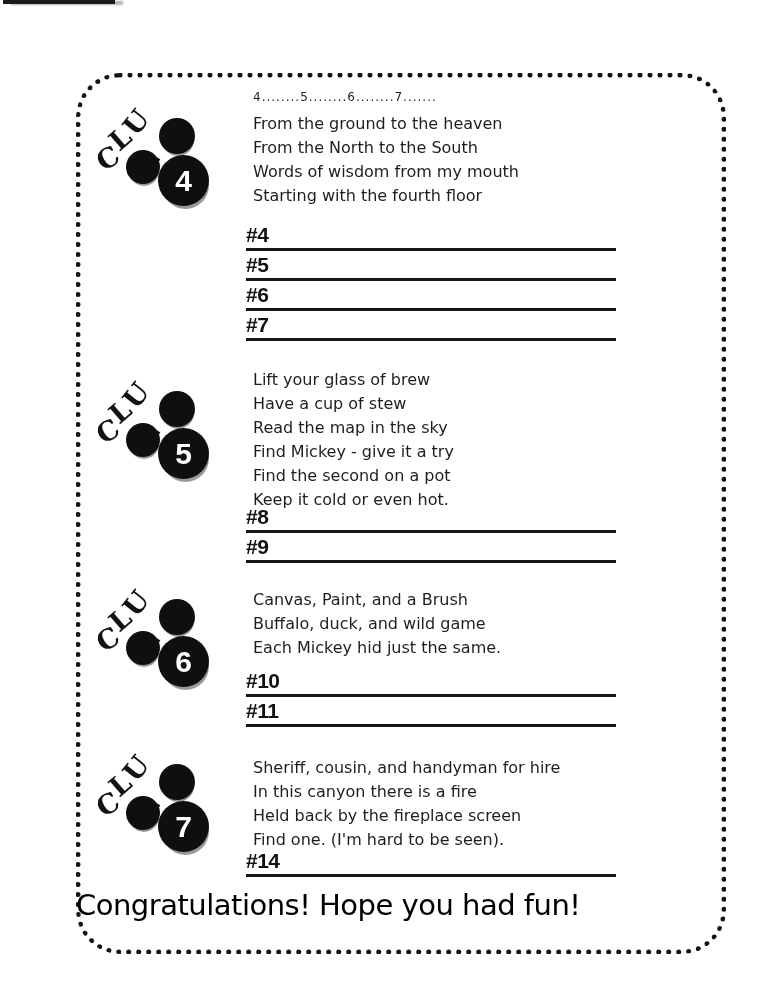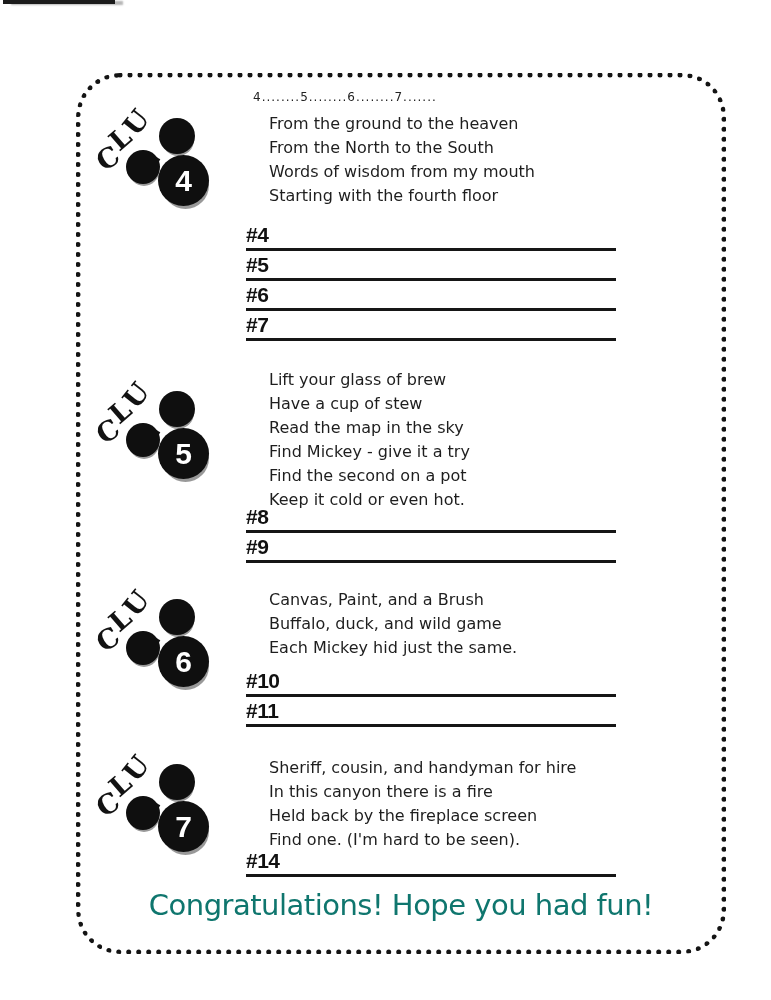--- a/index.html
+++ b/index.html
@@ -76,21 +76,21 @@
   
   .header-line {
     position: absolute;
     left: 253px; top: 90px;
     font-size: 12px;
     letter-spacing: 1px;
     color: #222;
   }
   .poem {
     position: absolute;
-    left: 269px;
+    left: 253px;
     font-size: 16px;
     line-height: 24px;
     color: #1e1e1e;
     white-space: nowrap;
   }
   .answers {
     position: absolute;
     left: 246px;
     width: 370px;
   }
@@ -107,24 +107,24 @@
     font-size: 21px;
     letter-spacing: -0.5px;
     line-height: 1;
     padding-bottom: 3px;
     color: #111;
   }
   .congrats {
     position: absolute;
     left: 76px; top: 888px;
     width: 650px;
-    text-align: center;
+    text-align: left;
     font-size: 29px;
     letter-spacing: -0.5px;
-    color: #0f766e;
+    color: #000000;
     white-space: nowrap;
   }
 </style>
 </head>
 <body>
 
 <div class="page">
 
   <div class="scan-artifact"></div>
   <div class="frame"></div>

